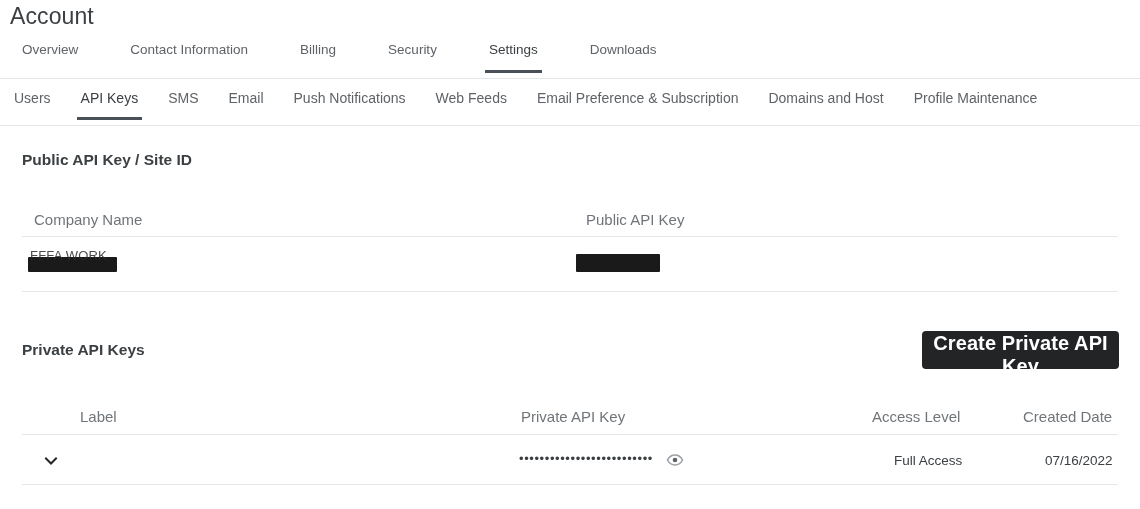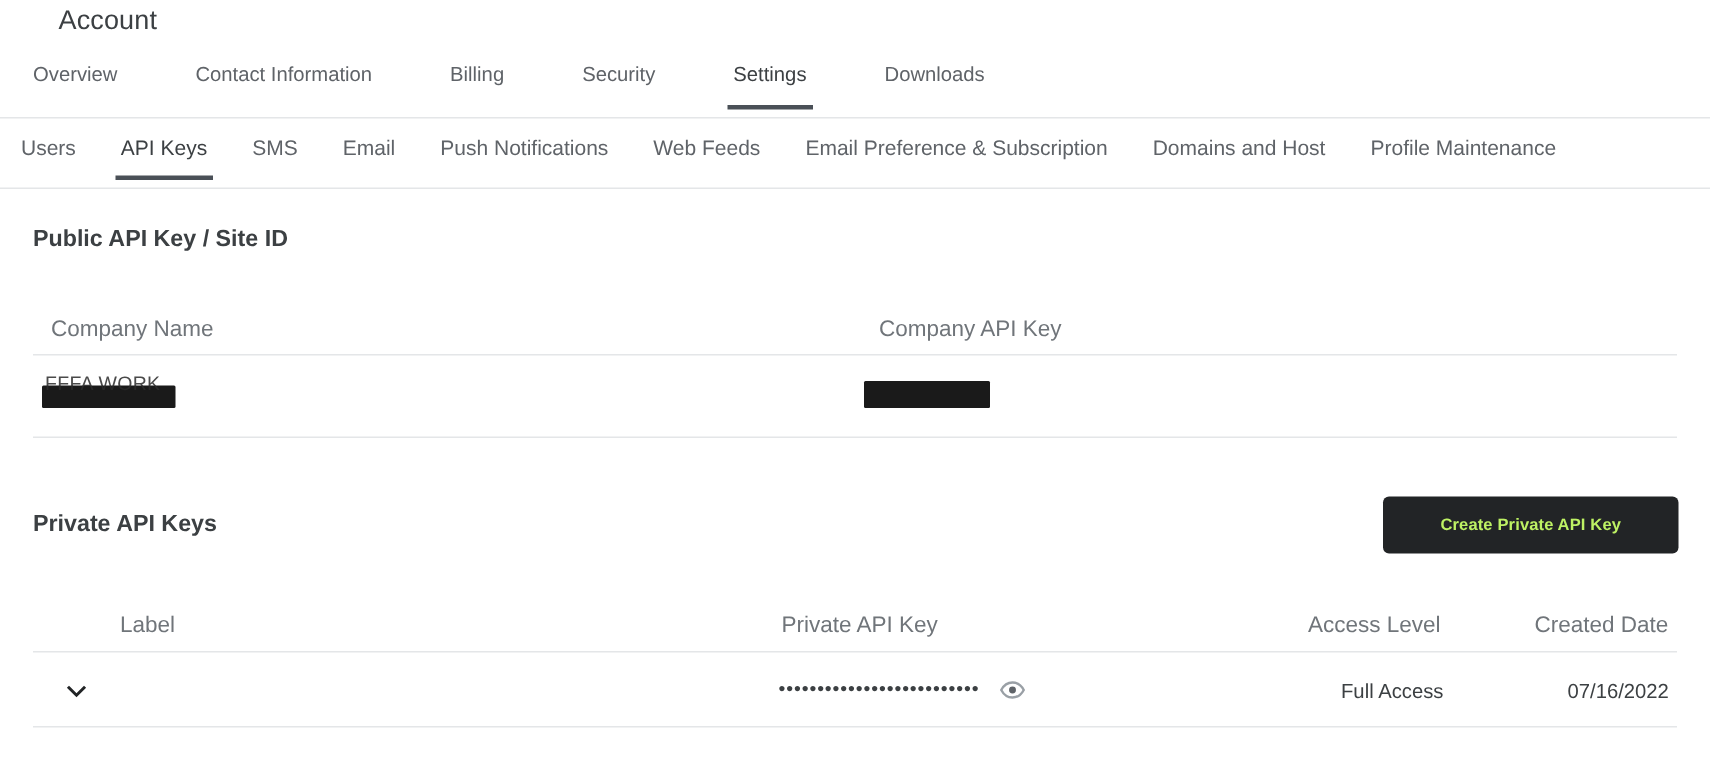--- a/index.html
+++ b/index.html
@@ -17,23 +17,23 @@
   .page {
     position: relative;
     width: 1140px;
     height: 509px;
     box-sizing: border-box;
   }
 
   
   .page-title {
     position: absolute;
-    left: 39px;
+    left: 10px;
     top: 3px;
-    font-size: 18px;
+    font-size: 23px;
     font-weight: 400;
     color: #3c4043;
     letter-spacing: 0.1px;
   }
 
   
   .primary-nav {
     position: absolute;
     left: 0;
     top: 42px;
@@ -170,25 +170,25 @@
   }
 
   
   .create-btn {
     position: absolute;
     left: 922px;
     top: 331px;
     width: 197px;
     height: 38px;
     background: #222426;
-    color: #bef264;
+    color: #ffffff;
     border: none;
     border-radius: 4px;
     font-family: "Liberation Sans", sans-serif;
-    font-size: 11px;
+    font-size: 20px;
     font-weight: bold;
     cursor: pointer;
     letter-spacing: 0.1px;
   }
 
   
   .private-head-label { left: 80px; top: 408px; }
   .private-head-key { left: 521px; top: 408px; }
   .private-head-access { left: 872px; top: 408px; }
   .private-head-created { left: 1023px; top: 408px; }
@@ -261,21 +261,21 @@
     <div class="nav-item">Web Feeds</div>
     <div class="nav-item">Email Preference &amp; Subscription</div>
     <div class="nav-item">Domains and Host</div>
     <div class="nav-item">Profile Maintenance</div>
   </div>
   <div class="divider-secondary"></div>
 
   <div class="section-title" id="public-title">Public API Key / Site ID</div>
 
   <div class="col-head public-head-company">Company Name</div>
-  <div class="col-head public-head-key">Company API Key</div>
+  <div class="col-head public-head-key">Public API Key</div>
 
   <div class="rule rule-public-top"></div>
 
   <div class="redaction" id="redaction-company">
     <span class="ghost-text">FFFA WORK</span>
   </div>
   <div class="redaction" id="redaction-public-key">
     <span class="ghost-text"></span>
   </div>
 

